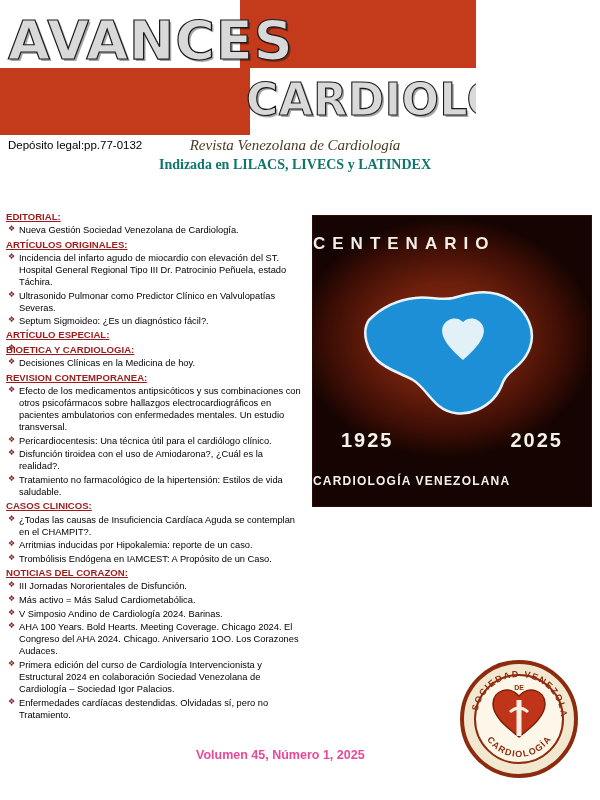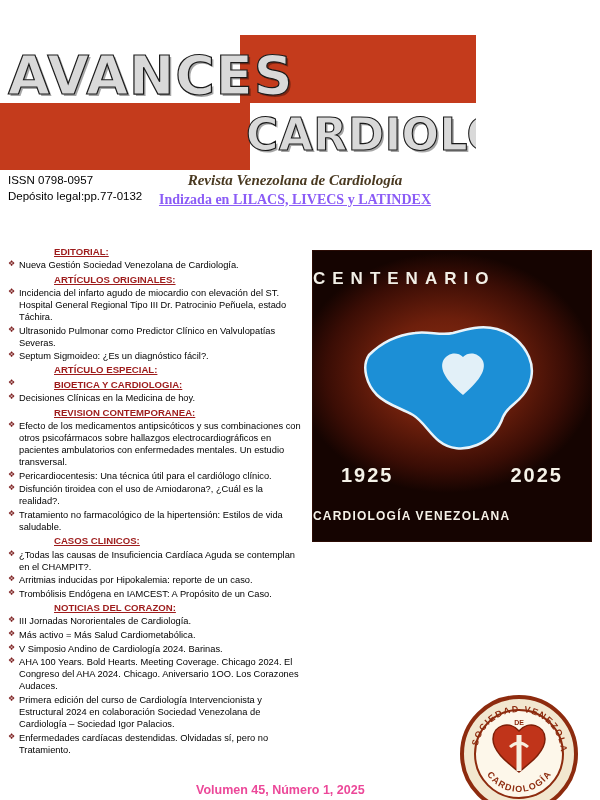--- a/index.html
+++ b/index.html
@@ -14,21 +14,20 @@
     overflow: hidden;
     position: relative;
   }
 
   
   .masthead {
     position: relative;
     height: 185px;
     width: 476px;
     overflow: hidden;
-    margin-top: 35px;
   }
   .red-block-top {
     position: absolute;
     left: 240px;
     top: 0;
     width: 360px;
     height: 68px;
     background: #c43b1c;
   }
   .red-block-left {
@@ -91,30 +90,29 @@
     right: 16px;
     top: 136px;
     text-align: center;
     width: 330px;
     color: #3a2a14;
     font-family: "Liberation Serif", serif;
   }
   .subtitle-1 {
     font-size: 15px;
     font-style: italic;
-    font-weight: bold;
+    font-weight: normal;
     color: #4a3a22;
     line-height: 1.3;
   }
   .subtitle-2 {
     font-size: 14px;
     font-weight: bold;
-    color: #8b5cf6;
+    color: #0f766e;
     line-height: 1.35;
-    text-decoration: underline;
   }
 
   
   .content {
     position: relative;
     width: 600px;
     height: 615px;
   }
 
   .toc {
@@ -126,21 +124,20 @@
     color: #000;
     line-height: 1.3;
   }
   .sec-head {
     color: #9d1b1b;
     font-weight: bold;
     text-decoration: underline;
     font-size: 9.6px;
     margin-top: 2px;
     margin-bottom: 1px;
-    margin-left: 48px;
   }
   .item {
     position: relative;
     padding-left: 13px;
     margin-bottom: 1.5px;
     text-align: left;
   }
   .item .bullet {
     position: absolute;
     left: 2px;
@@ -226,21 +223,20 @@
 
 <div class="masthead">
   <div class="red-block-top"></div>
   <div class="red-block-left"></div>
   <div class="red-block-mid"></div>
 
   <div class="title-avances">AVANCES</div>
   <div class="title-cardiologicos">CARDIOLOGICOS</div>
 
   <div class="issn-block">
-    <div>ISSN 0798-0957</div>
     <div>Depósito legal:pp.77-0132</div>
   </div>
 
   <div class="subtitle-block">
     <div class="subtitle-1">Revista Venezolana de Cardiología</div>
     <div class="subtitle-2">Indizada en LILACS, LIVECS y LATINDEX</div>
   </div>
 </div>
 
 <div class="content">
@@ -259,21 +255,21 @@
       <div class="sec-head">REVISION CONTEMPORANEA:</div>
       <div class="item"><span class="bullet">❖</span><span>Efecto de los medicamentos antipsicóticos y sus combinaciones con otros psicofármacos sobre hallazgos electrocardiográficos en pacientes ambulatorios con enfermedades mentales. Un estudio transversal.</span></div>
       <div class="item"><span class="bullet">❖</span><span>Pericardiocentesis: Una técnica útil para el cardiólogo clínico.</span></div>
       <div class="item"><span class="bullet">❖</span><span>Disfunción tiroidea con el uso de Amiodarona?, ¿Cuál es la realidad?.</span></div>
       <div class="item"><span class="bullet">❖</span><span>Tratamiento no farmacológico de la hipertensión: Estilos de vida saludable.</span></div>
       <div class="sec-head">CASOS CLINICOS:</div>
       <div class="item"><span class="bullet">❖</span><span>¿Todas las causas de Insuficiencia Cardíaca Aguda se contemplan en el CHAMPIT?.</span></div>
       <div class="item"><span class="bullet">❖</span><span>Arritmias inducidas por Hipokalemia: reporte de un caso.</span></div>
       <div class="item"><span class="bullet">❖</span><span>Trombólisis Endógena en IAMCEST: A Propósito de un Caso.</span></div>
       <div class="sec-head">NOTICIAS DEL CORAZON:</div>
-      <div class="item"><span class="bullet">❖</span><span>III Jornadas Nororientales de Cardiología.</span></div>
+      <div class="item"><span class="bullet">❖</span><span>III Jornadas Nororientales de Disfunción.</span></div>
       <div class="item"><span class="bullet">❖</span><span>Más activo = Más Salud Cardiometabólica.</span></div>
       <div class="item"><span class="bullet">❖</span><span>V Simposio Andino de Cardiología 2024. Barinas.</span></div>
       <div class="item"><span class="bullet">❖</span><span>AHA 100 Years. Bold Hearts. Meeting Coverage. Chicago 2024.  El Congreso del AHA 2024. Chicago. Aniversario 1OO. Los Corazones Audaces.</span></div>
       <div class="item"><span class="bullet">❖</span><span>Primera edición del curso de Cardiología Intervencionista y Estructural 2024 en colaboración Sociedad Venezolana de Cardiología – Sociedad Igor Palacios.</span></div>
       <div class="item"><span class="bullet">❖</span><span>Enfermedades cardíacas destendidas. Olvidadas sí, pero no Tratamiento.</span></div>
     </div>
 
   <div class="cover-art">
     <div class="cover-centenario">CENTENARIO</div>
     <div class="map-wrap">

